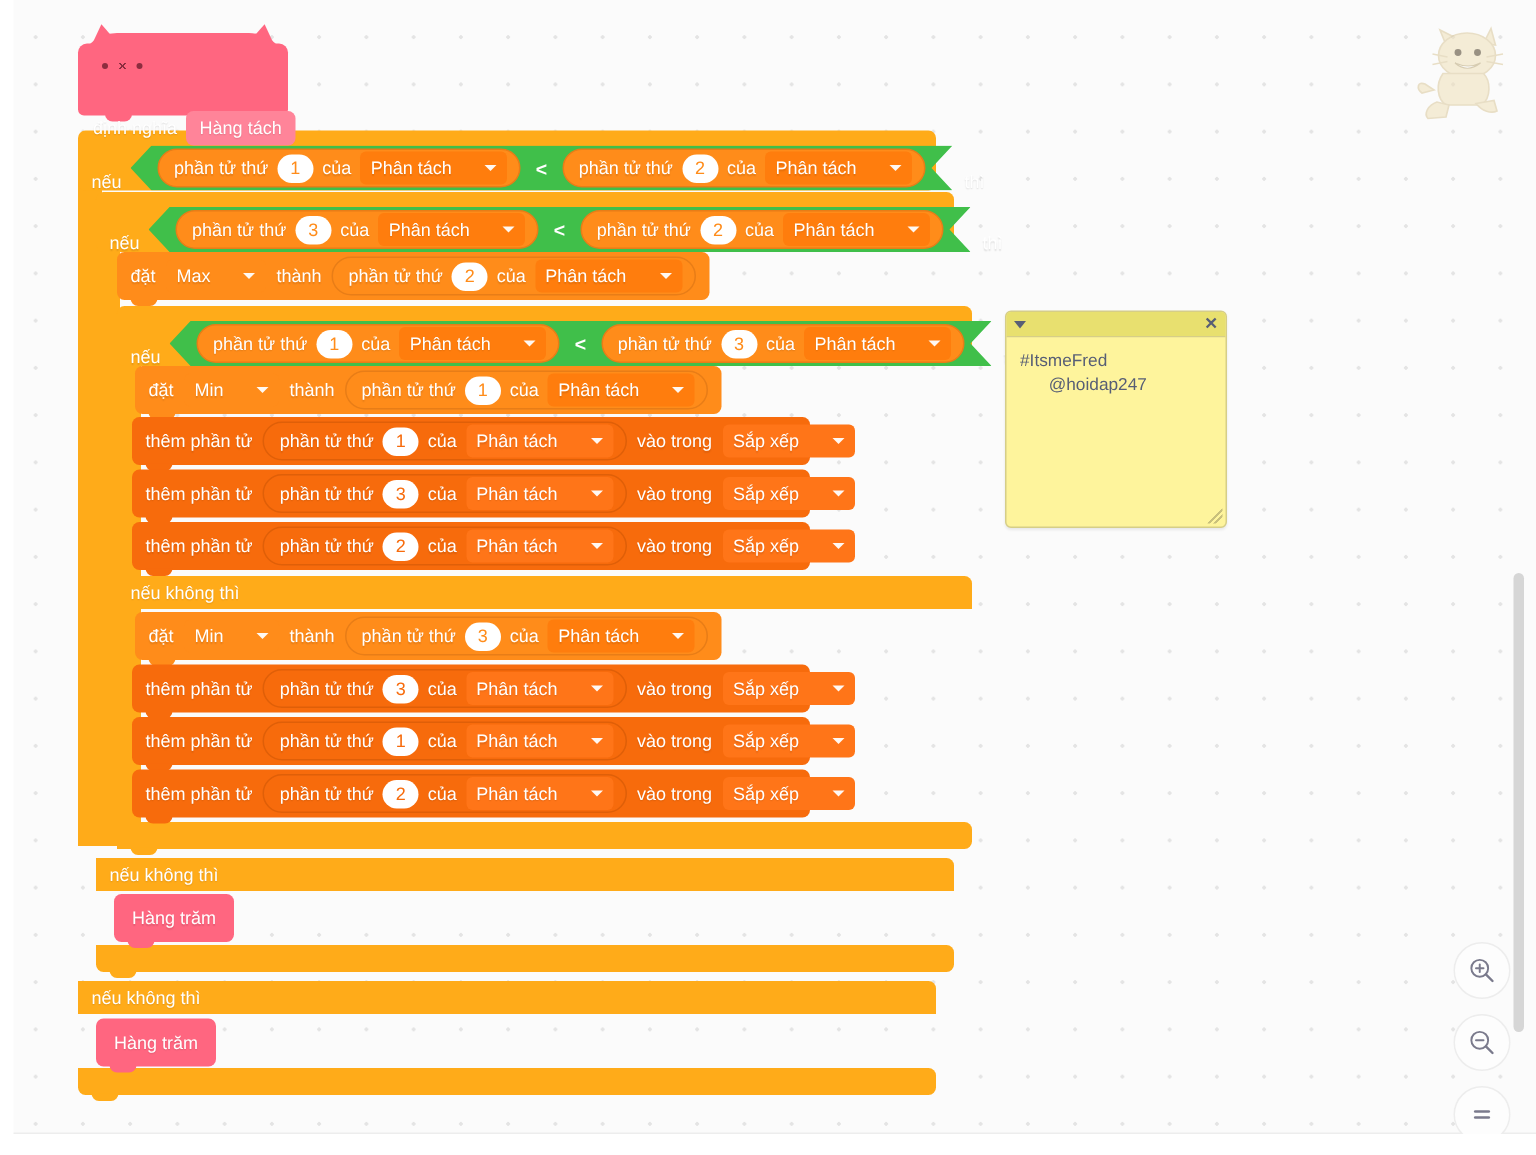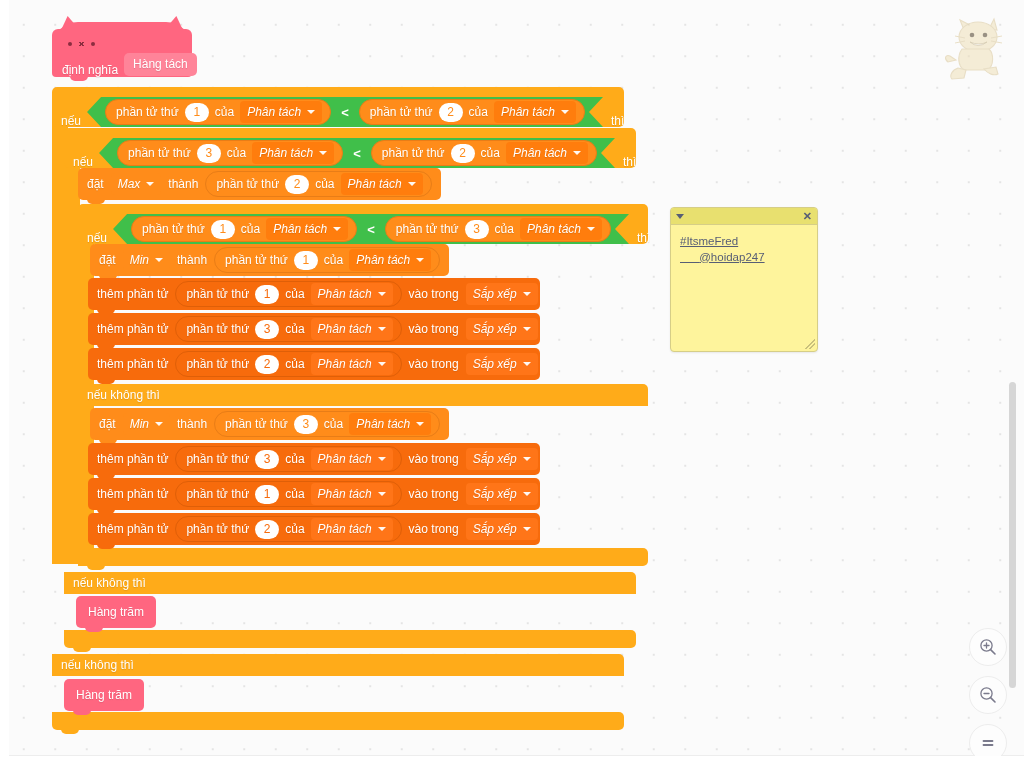--- a/index.html
+++ b/index.html
@@ -90,23 +90,23 @@
       linear-gradient(135deg, transparent 45%, #8c2d3f 45%, #8c2d3f 55%, transparent 55%),
       linear-gradient(45deg, transparent 45%, #8c2d3f 45%, #8c2d3f 55%, transparent 55%);
   }
   .hat-notch {
     position: absolute; left: 18px; bottom: -4px;
     width: 18px; height: 5px;
     background: #ff6680;
     border-radius: 0 0 5px 5px;
   }
   .hat-row {
-    position: absolute; left: 0; top: 32px;
+    position: absolute; left: 0; top: 56px;
     width: 140px; height: 30px;
-    display: flex; align-items: flex-end; gap: 6px;
+    display: flex; align-items: center; gap: 6px;
     padding-left: 10px;
     z-index: 5;
   }
   .proto-pill {
     background: #ff8499;
     border-radius: 5px;
     padding: 5px 9px 6px 9px;
   }
 
   
@@ -172,26 +172,25 @@
     border-radius: 11px;
     min-width: 24px; height: 19px;
     font-size: 12px;
     padding: 0 5px;
     text-shadow: none;
   }
   .num-oval.alt { color: #f76b0c; }
 
   
   .ddpill {
-    display: inline-flex; align-items: center; gap: 6px;
+    display: inline-flex; align-items: center; gap: 22px;
     background: #ff8c1a;
     border-radius: 4px;
     height: 22px;
     padding: 0 7px;
-    font-style: italic;
   }
   .ddpill.inner  { background: #ff7d0d; }
   .ddpill.onlist { background: #ff7518; }
   .ddpill.varpill{ background: #ff8c1a; }
   .caret {
     width: 0; height: 0;
     border-left: 4px solid transparent;
     border-right: 4px solid transparent;
     border-top: 4px solid #ffffff;
     opacity: .95;
@@ -256,21 +255,20 @@
     color: #575e75; font-size: 11px; font-weight: bold;
     line-height: 1; cursor: pointer;
   }
   #comment-body {
     padding: 9px 9px 0 9px;
     font-size: 11.5px;
     color: #575e75;
     line-height: 1.35;
     white-space: pre-wrap;
     word-break: break-word;
-    text-decoration: underline;
   }
   #cmt-resize {
     position: absolute; right: 2px; bottom: 2px;
     width: 10px; height: 10px;
     background:
       linear-gradient(135deg, transparent 48%, #c9c07c 48%, #c9c07c 58%, transparent 58%),
       linear-gradient(135deg, transparent 68%, #c9c07c 68%, #c9c07c 78%, transparent 78%);
   }
 
   

